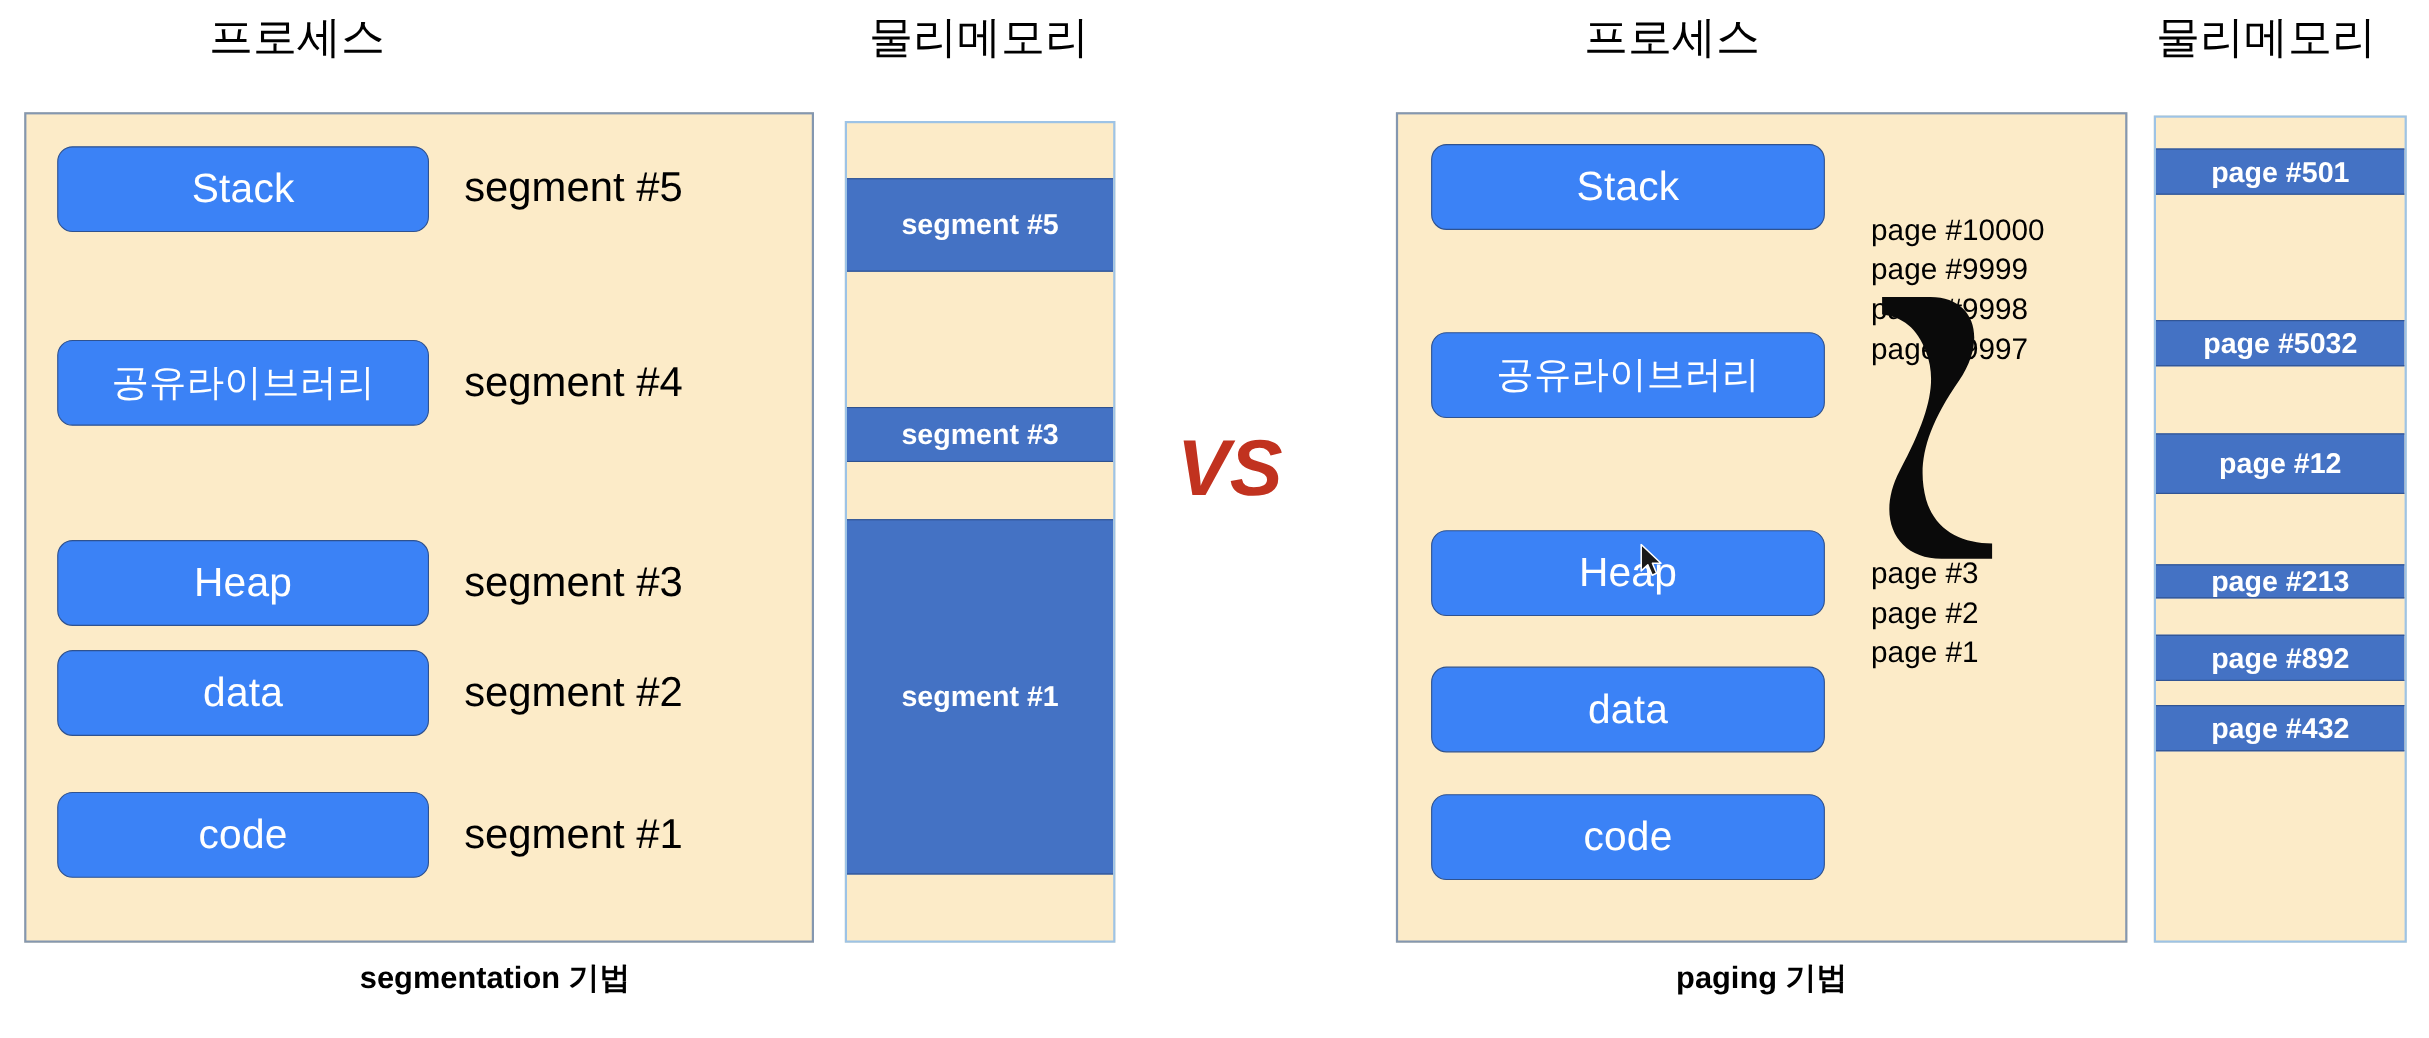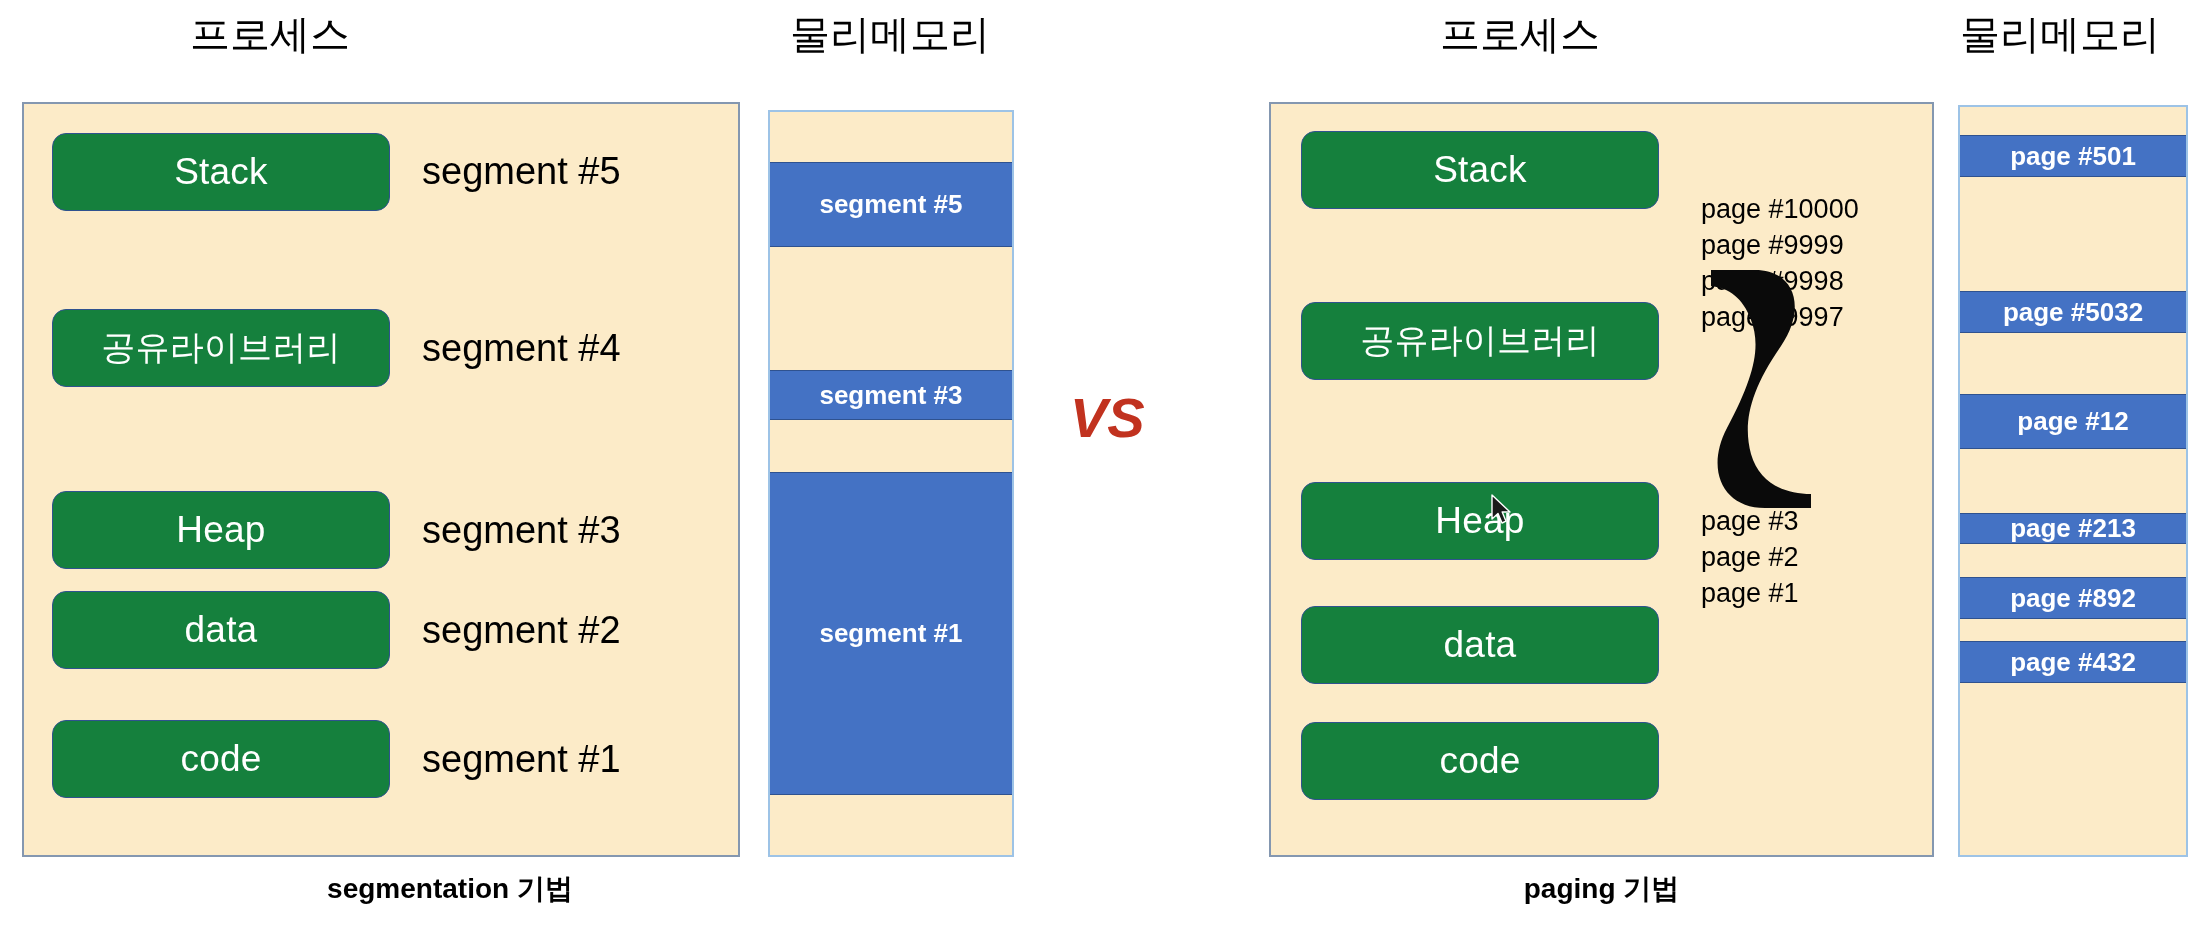--- a/index.html
+++ b/index.html
@@ -32,21 +32,21 @@
   .process-box {
     position: absolute;
     background: #FCEBC8;
     border: 2px solid #8497B0;
     box-sizing: border-box;
   }
 
   
   .chip {
     position: absolute;
-    background: #15803d;
+    background: #3b82f6;
     border: 1px solid #2F528F;
     border-radius: 14px;
     box-sizing: border-box;
     display: flex;
     align-items: center;
     justify-content: center;
     color: #ffffff;
     font-family: "Liberation Sans", sans-serif;
     font-size: 37px;
     font-weight: 400;
@@ -97,21 +97,21 @@
     font-family: "Liberation Sans", sans-serif;
     font-size: 26px;
     font-weight: 700;
     white-space: nowrap;
   }
 
   
   .vs-text {
     position: absolute;
     font-family: "Liberation Sans", sans-serif;
-    font-size: 56px;
+    font-size: 72px;
     font-weight: 700;
     font-style: italic;
     color: #C1321F;
     line-height: 1;
     white-space: nowrap;
   }
 
   
   .bottom-caption {
     position: absolute;

